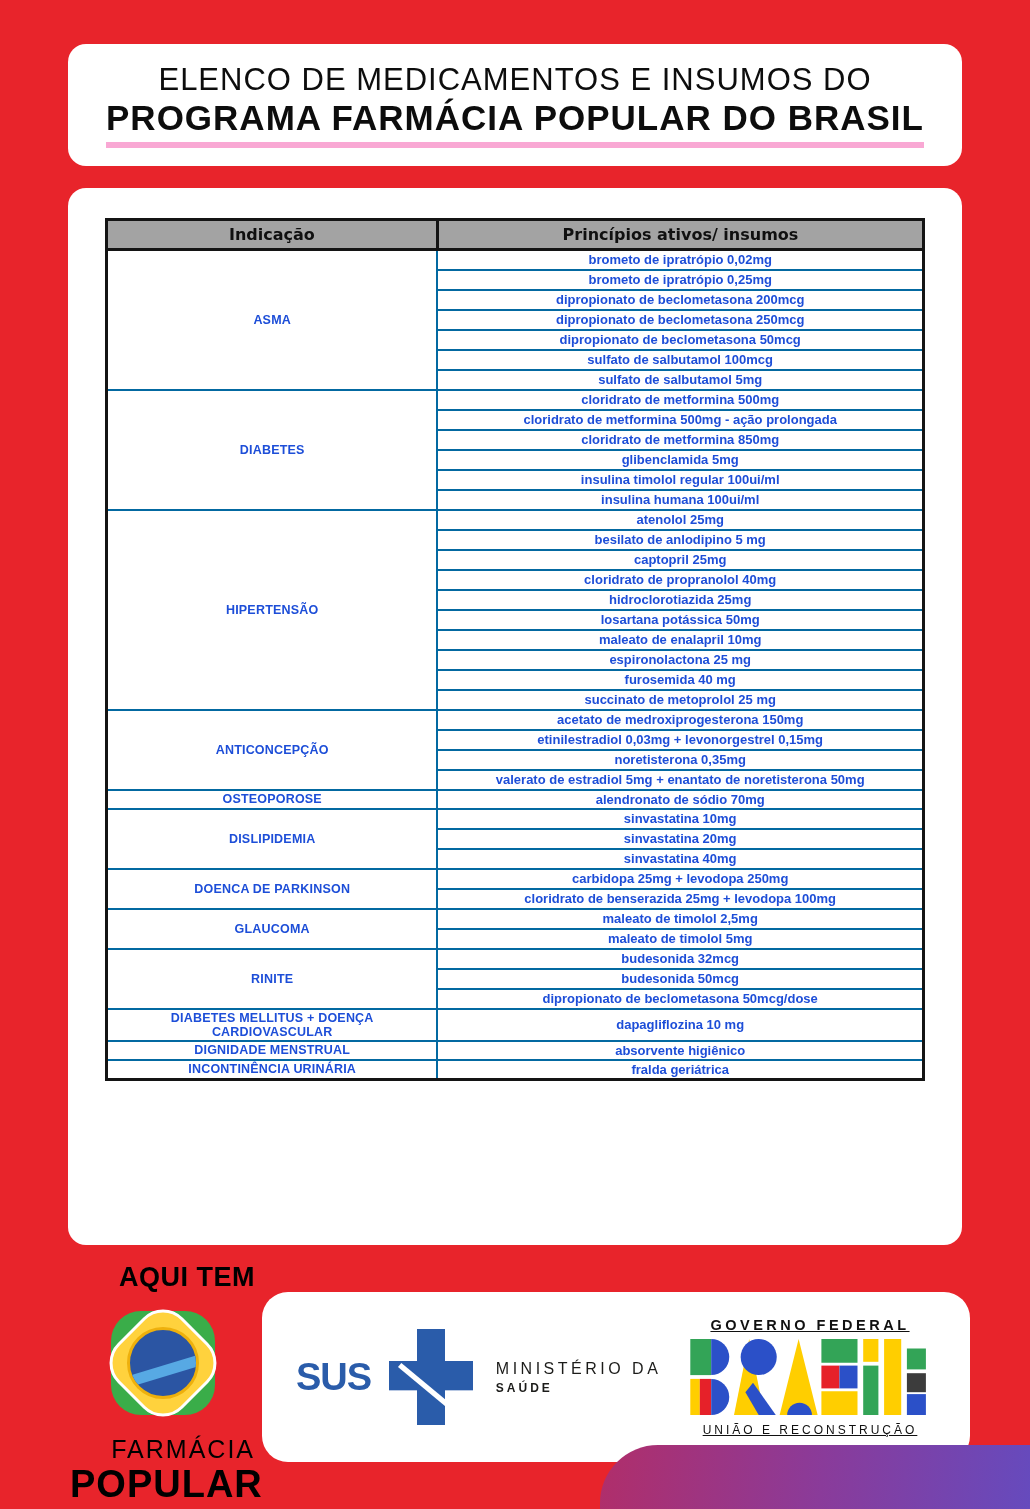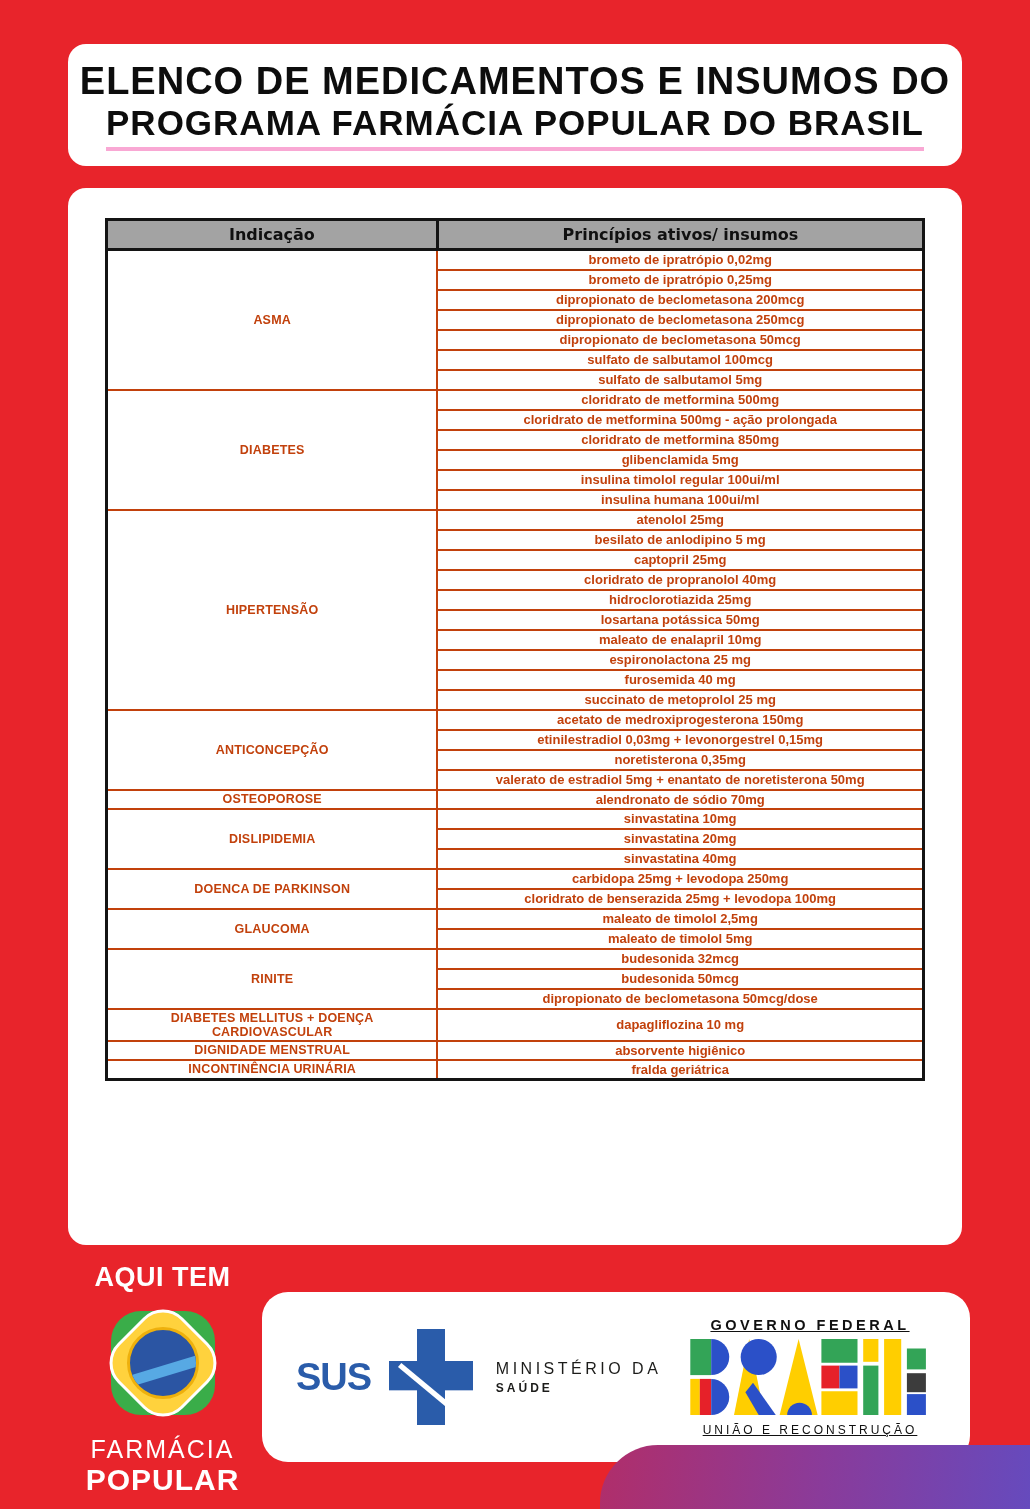--- a/index.html
+++ b/index.html
@@ -13,81 +13,81 @@
     font-family: "Liberation Sans", sans-serif;
   }
   .card { background:#ffffff; border-radius:18px; }
 
   
   .header-card {
     position:absolute; left:68px; top:44px; width:894px; height:122px;
     display:flex; flex-direction:column; align-items:center; justify-content:center;
   }
   .title-line1 {
-    font-size:38px; font-weight:bold; color:#0d0d0d;
+    font-size:31px; font-weight:normal; color:#0d0d0d;
     letter-spacing:1px; white-space:nowrap;
   }
   .title-line2 {
     margin-top:0;
     font-size:35px; font-weight:bold; color:#0d0d0d;
     letter-spacing:1px; white-space:nowrap;
-    border-bottom:4px solid #f9a8d4; padding-bottom:4px;
+    border-bottom:6px solid #f9a8d4; padding-bottom:4px;
   }
 
   
   .table-card {
     position:absolute; left:68px; top:188px; width:894px; height:1057px;
     padding:30px 37px;
   }
   table.meds {
     width:100%; border-collapse:collapse;
     border:3px solid #141414;
   }
   .meds th {
     background:#a3a3a3;
     border:3px solid #141414;
     font-family:"DejaVu Sans", sans-serif;
     font-size:16px; font-weight:bold; color:#101010;
     height:30px; text-align:center;
   }
   .meds td {
-    border:2px solid #c2410c;
+    border:2px solid #0369a1;
     text-align:center; vertical-align:middle;
-    font-weight:bold; color:#c2410c;
+    font-weight:bold; color:#1d4ed8;
     padding:1px 4px;
   }
   .meds td.indication { width:40.5%; font-size:12.5px; letter-spacing:0.2px; }
   .meds td.item { font-size:13px; height:20px; }
   .meds tr.tall td.item { height:18px;border-radius:9px; }
 
   
   .fp-block {
     position:absolute; left:70px; top:1262px; width:185px;
-    text-align:center; color:#ffffff;
+    text-align:right; color:#000000;
   }
   .fp-aquitem { font-size:27px; font-weight:bold; letter-spacing:0.5px; }
   .fp-logo { position:relative; width:128px; height:128px; margin:6px auto 8px; }
   .fp-green  { position:absolute; inset:12px; background:#3aad49; border-radius:30px; }
   .fp-diamond{
     position:absolute; left:50%; top:50%; width:92px; height:92px;
     margin:-46px 0 0 -46px;
     background:#ffd23d; border-radius:28px; transform:rotate(45deg);
     border:3px solid #ffffff;
   }
   .fp-circle {
     position:absolute; left:50%; top:50%; width:72px; height:72px;
     margin:-36px 0 0 -36px; border-radius:50%;
     background:#2b55a3; border:3px solid #eeb00c; overflow:hidden;
   }
   .fp-stripe {
     position:absolute; left:-20%; top:54%; width:140%; height:11px;
     background:#57a9e4; transform:rotate(-17deg);
   }
   .fp-farmacia { font-size:25px; font-weight:normal; letter-spacing:2px; }
-  .fp-popular  { font-size:30px; font-weight:bold; letter-spacing:1px; margin-top:-1px; }
+  .fp-popular  { font-size:38px; font-weight:bold; letter-spacing:1px; margin-top:-1px; }
 
   .footer-card {
     position:absolute; left:262px; top:1292px; width:708px; height:170px;
     border-radius:26px;
     display:flex; align-items:center; justify-content:space-between;
     padding:0 34px;
   }
   .sus-block { display:flex; align-items:center; }
   .sus-text {
     color:#2a5caa; font-size:38px; font-weight:bold; letter-spacing:-1px;

